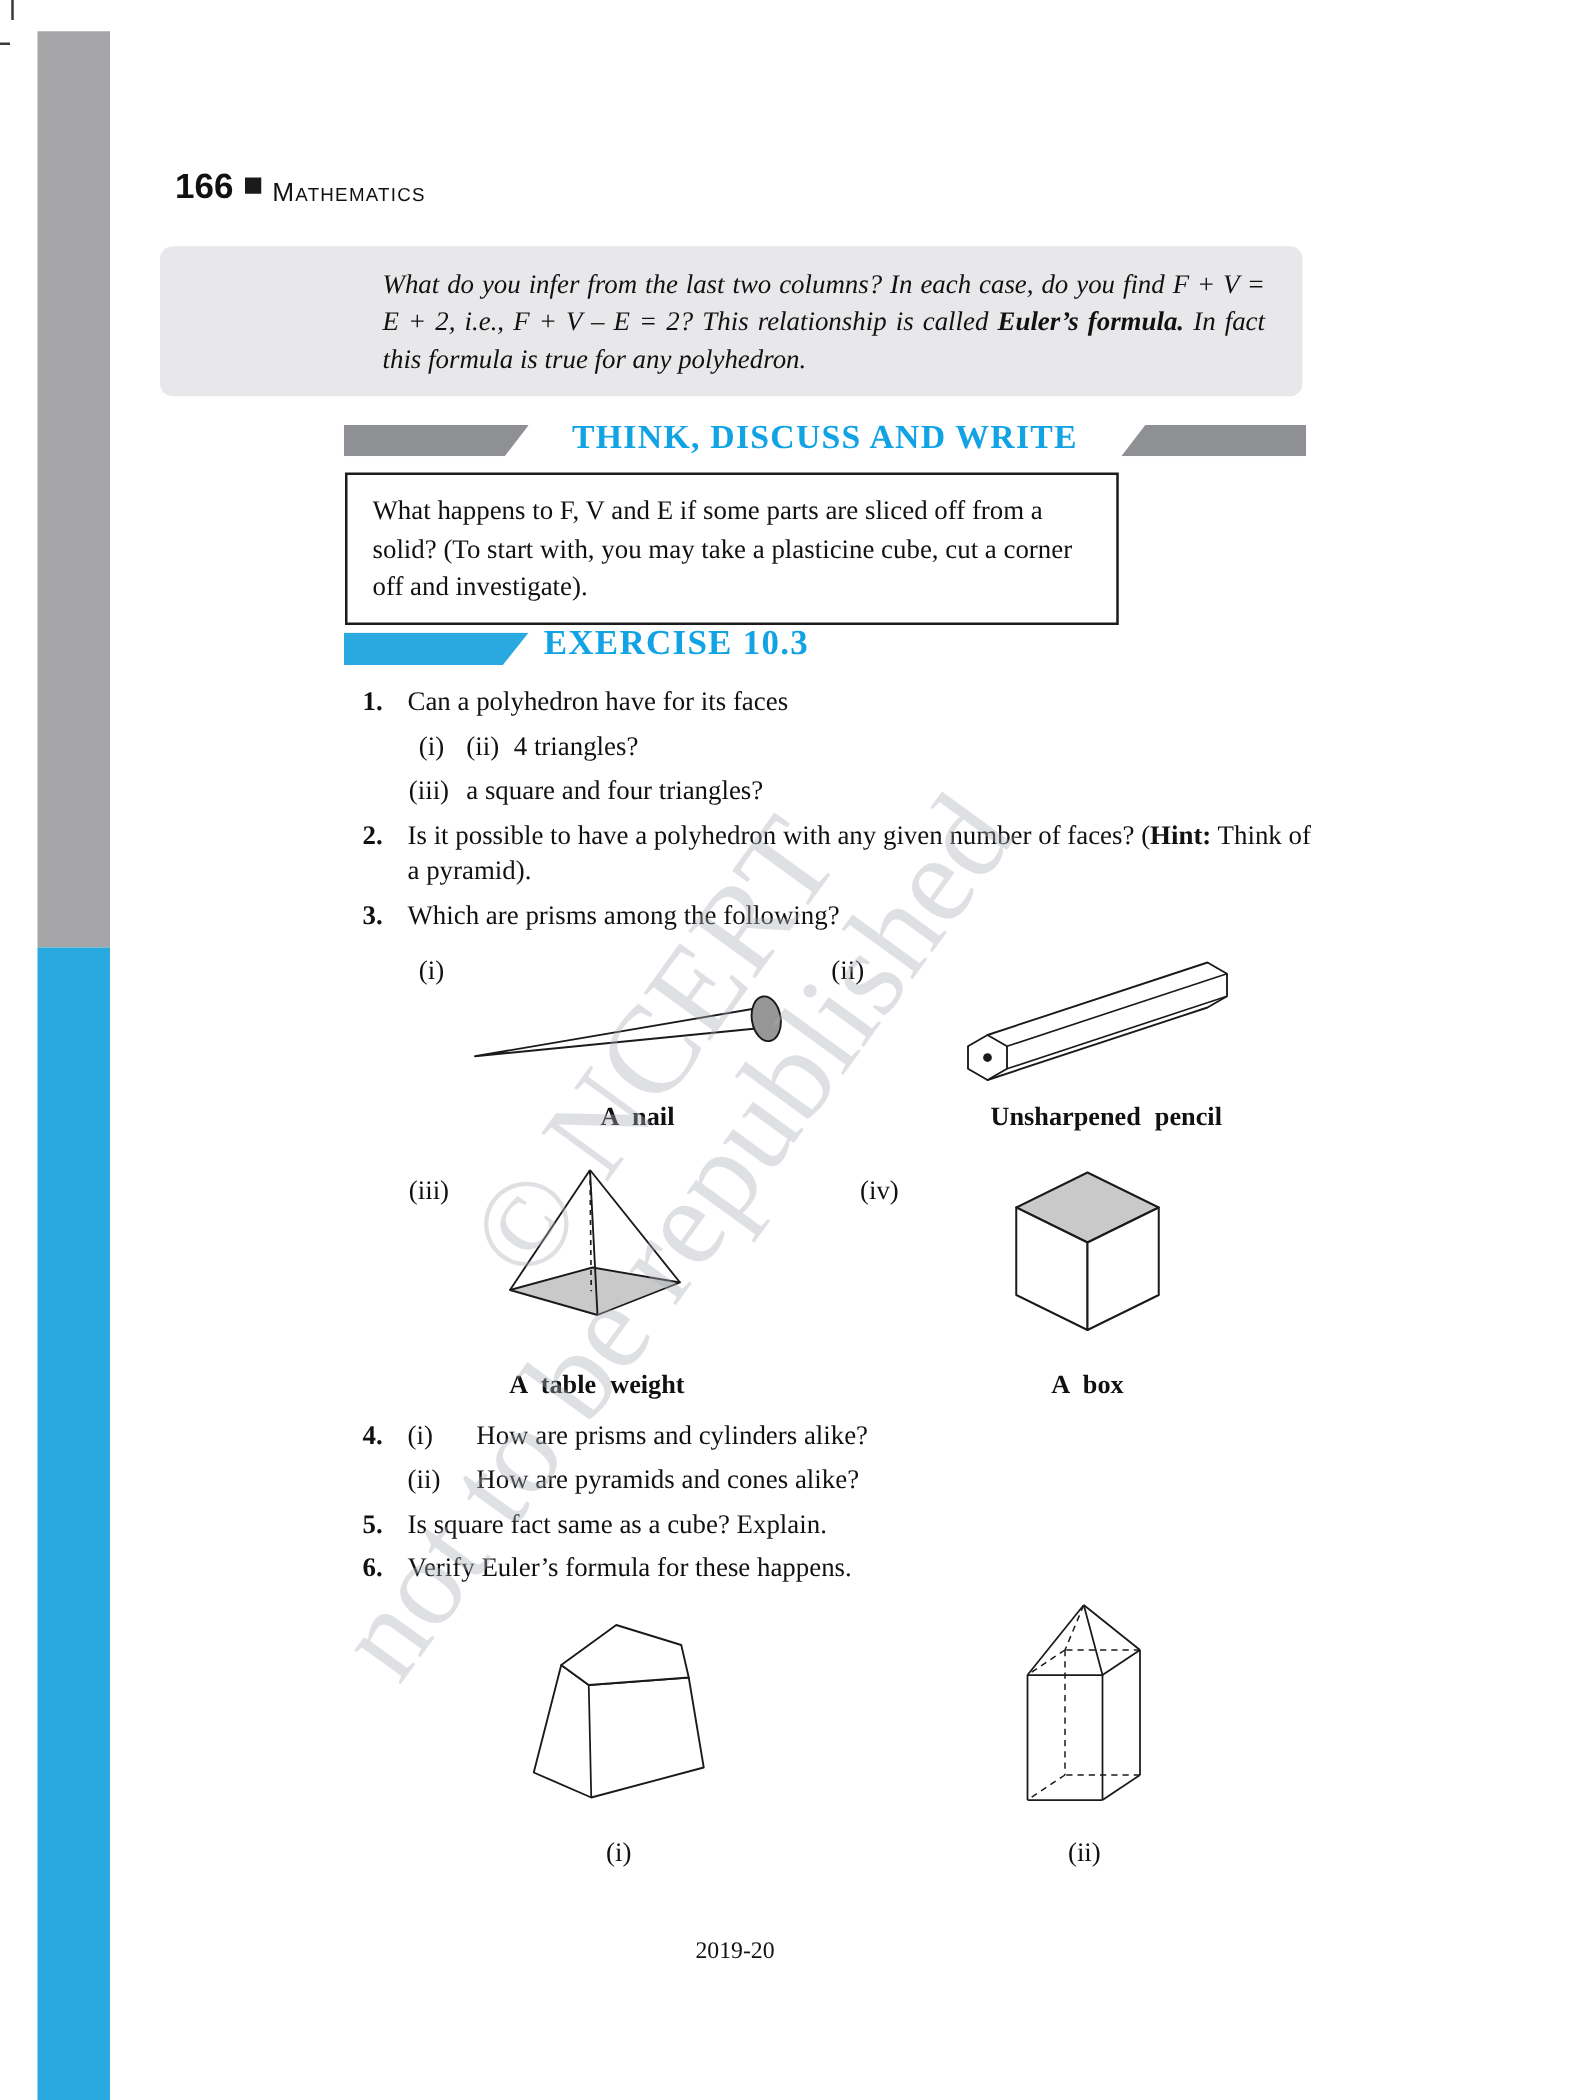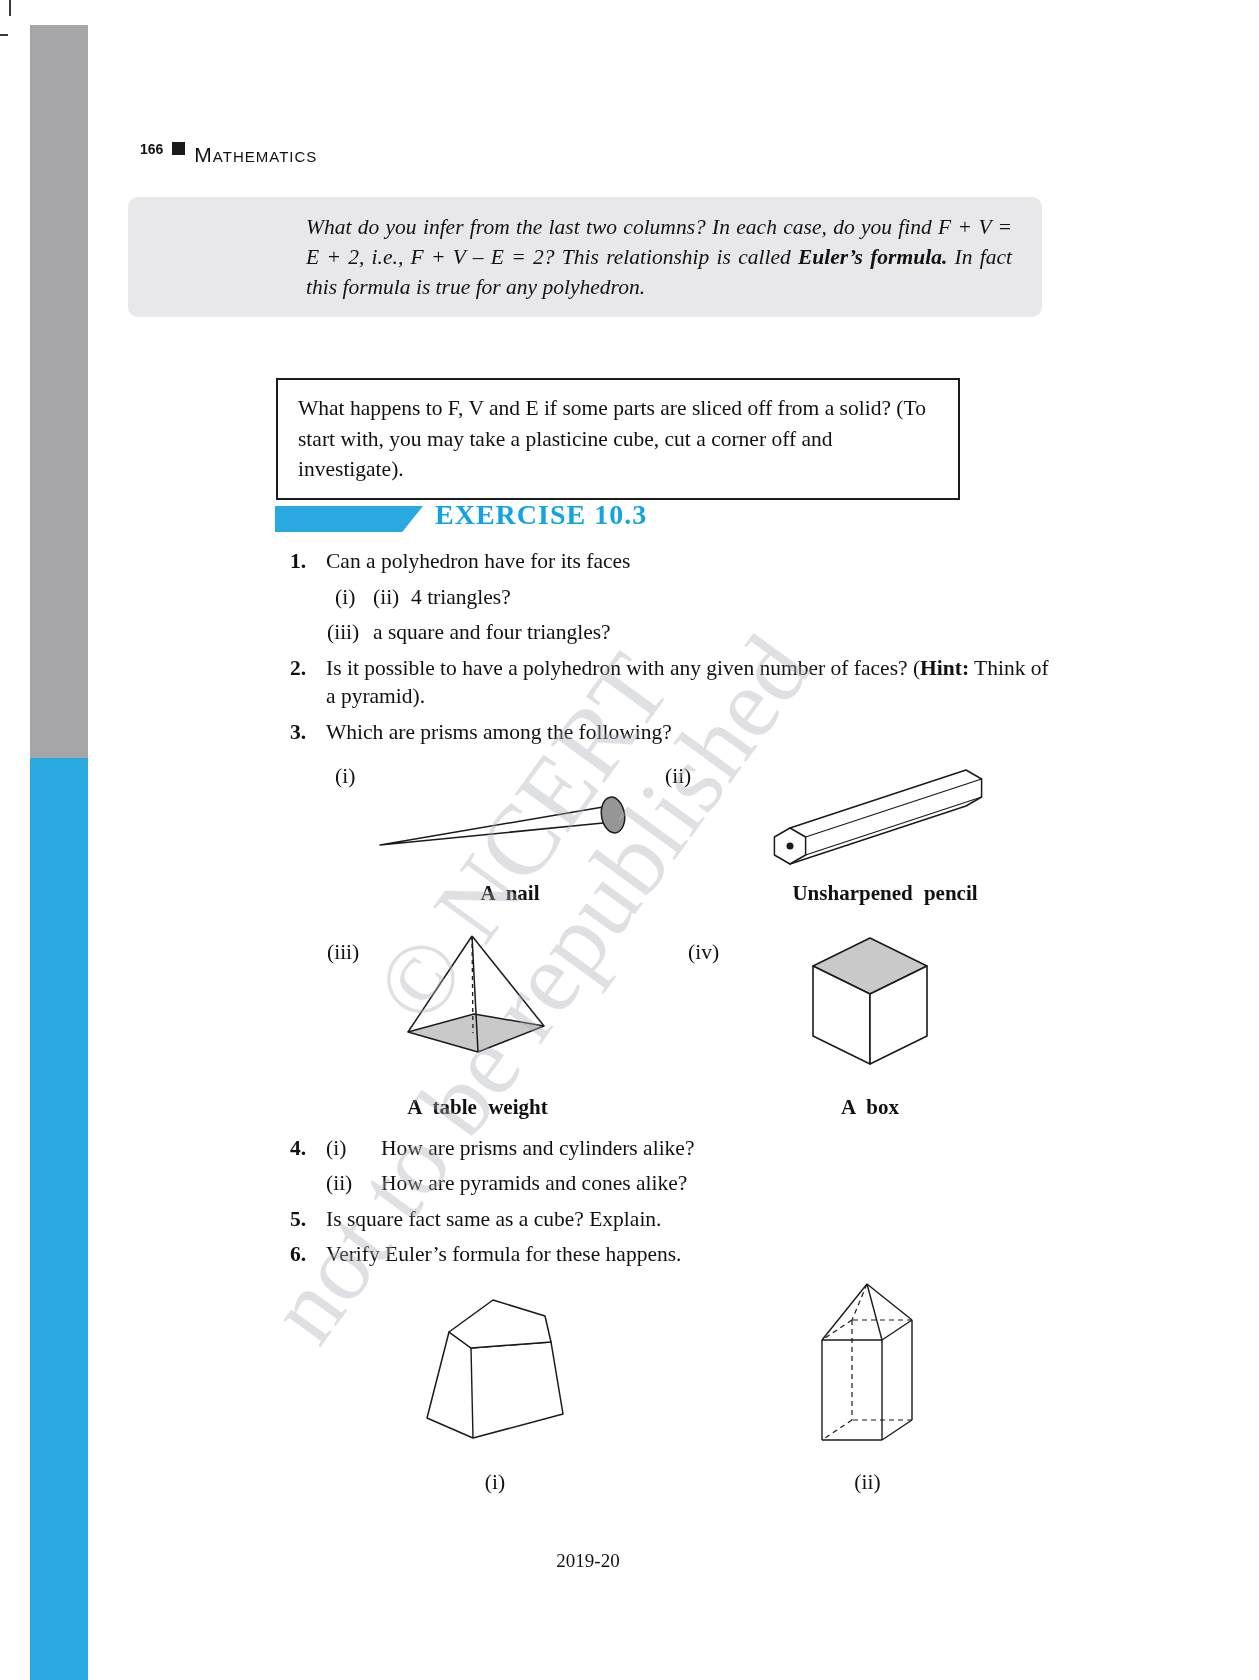--- a/index.html
+++ b/index.html
@@ -11,39 +11,39 @@
   .mark-v { position:absolute; left:9px; top:0; width:2px; height:16px; background:#3a3a3a; }
   .mark-h { position:absolute; left:0; top:34px; width:8px; height:2px; background:#3a3a3a; }
 
   
   .sidebar-gray { position:absolute; left:30px; top:25px; width:58px; height:733px; background:#a6a6a8; }
   .sidebar-blue { position:absolute; left:30px; top:758px; width:58px; height:922px; background:#29a9e0; }
 
   
   .header { position:absolute; left:140px; top:130px; display:flex; align-items:center; gap:9px;
             font-family:"Liberation Sans", sans-serif; }
-  .page-num { font-weight:bold; font-size:14px;text-align:right; }
+  .page-num { font-weight:bold; font-size:28px;text-align:right; }
   .header-square { width:13px; height:13px; background:#1a1a1a; display:inline-block; }
   .subject { font-variant:small-caps; font-size:21px; letter-spacing:1px;margin-top:13px; }
 
   
   .infer-box { position:absolute; left:128px; top:197px; width:914px; background:#e8e8ea;
                border-radius:10px; padding:15px 30px 15px 178px; font-size:21.5px; line-height:1.4; }
   .infer-text { text-align:justify;font-style:italic; }
 
   
   .think-ribbon { position:absolute; left:275px; top:338px; width:770px; height:30px; }
   .ribbon-left  { position:absolute; left:0; top:2px; width:148px; height:25px; background:#8e9093;
                   clip-path:polygon(0 0,100% 0,87% 100%,0 100%); }
   .ribbon-right { position:absolute; right:0; top:2px; width:148px; height:25px; background:#8e9093;
                   clip-path:polygon(13% 0,100% 0,100% 100%,0 100%); }
   .think-title  { position:absolute; left:150px; right:150px; top:-4px; text-align:center;
                   font-weight:bold; font-size:27px; color:#12a3e4; letter-spacing:1px; }
 
-  .think-box { position:absolute; left:276px; top:378px; width:684px; border:2px solid #1b1b1b;
+  .think-box { position:absolute; left:276px; top:378px; width:619px; border:2px solid #1b1b1b;
                padding:13px 20px; font-size:21.5px; line-height:1.42; }
 
   
   .ex-ribbon { position:absolute; left:275px; top:503px; width:770px; height:34px;padding-left:32px; }
   .ex-flag   { position:absolute; left:0; top:3px; width:148px; height:26px; background:#29a9e0;
                clip-path:polygon(0 0,100% 0,86% 100%,0 100%); }
   .ex-title  { position:absolute; left:160px; top:-4px; font-weight:bold; font-size:28px;
                color:#12a3e4; letter-spacing:1px; }
 
   
@@ -89,20 +89,25 @@
   <div class="header">
     <span class="page-num">166</span>
     <span class="header-square"></span>
     <span class="subject">Mathematics</span>
   </div>
 
   <div class="infer-box">
     <p class="infer-text"><span>What do you infer from the last two columns? In each case, do you find F + V = E + 2, i.e., F + V – E = 2? This relationship is called </span><b>Euler’s formula.</b><span> In fact this formula is true for any polyhedron.</span></p>
   </div>
 
+  <div class="think-ribbon">
+    <div class="ribbon-left"></div>
+    <div class="ribbon-right"></div>
+    <div class="think-title">THINK, DISCUSS AND WRITE</div>
+  </div>
 
   <div class="think-box">
     <p>What happens to F, V and E if some parts are sliced off from a solid? (To start with, you may take a plasticine cube, cut a corner off and investigate).</p>
   </div>
 
   <div class="ex-ribbon">
     <div class="ex-flag"></div>
     <div class="ex-title">EXERCISE 10.3</div>
   </div>
 

